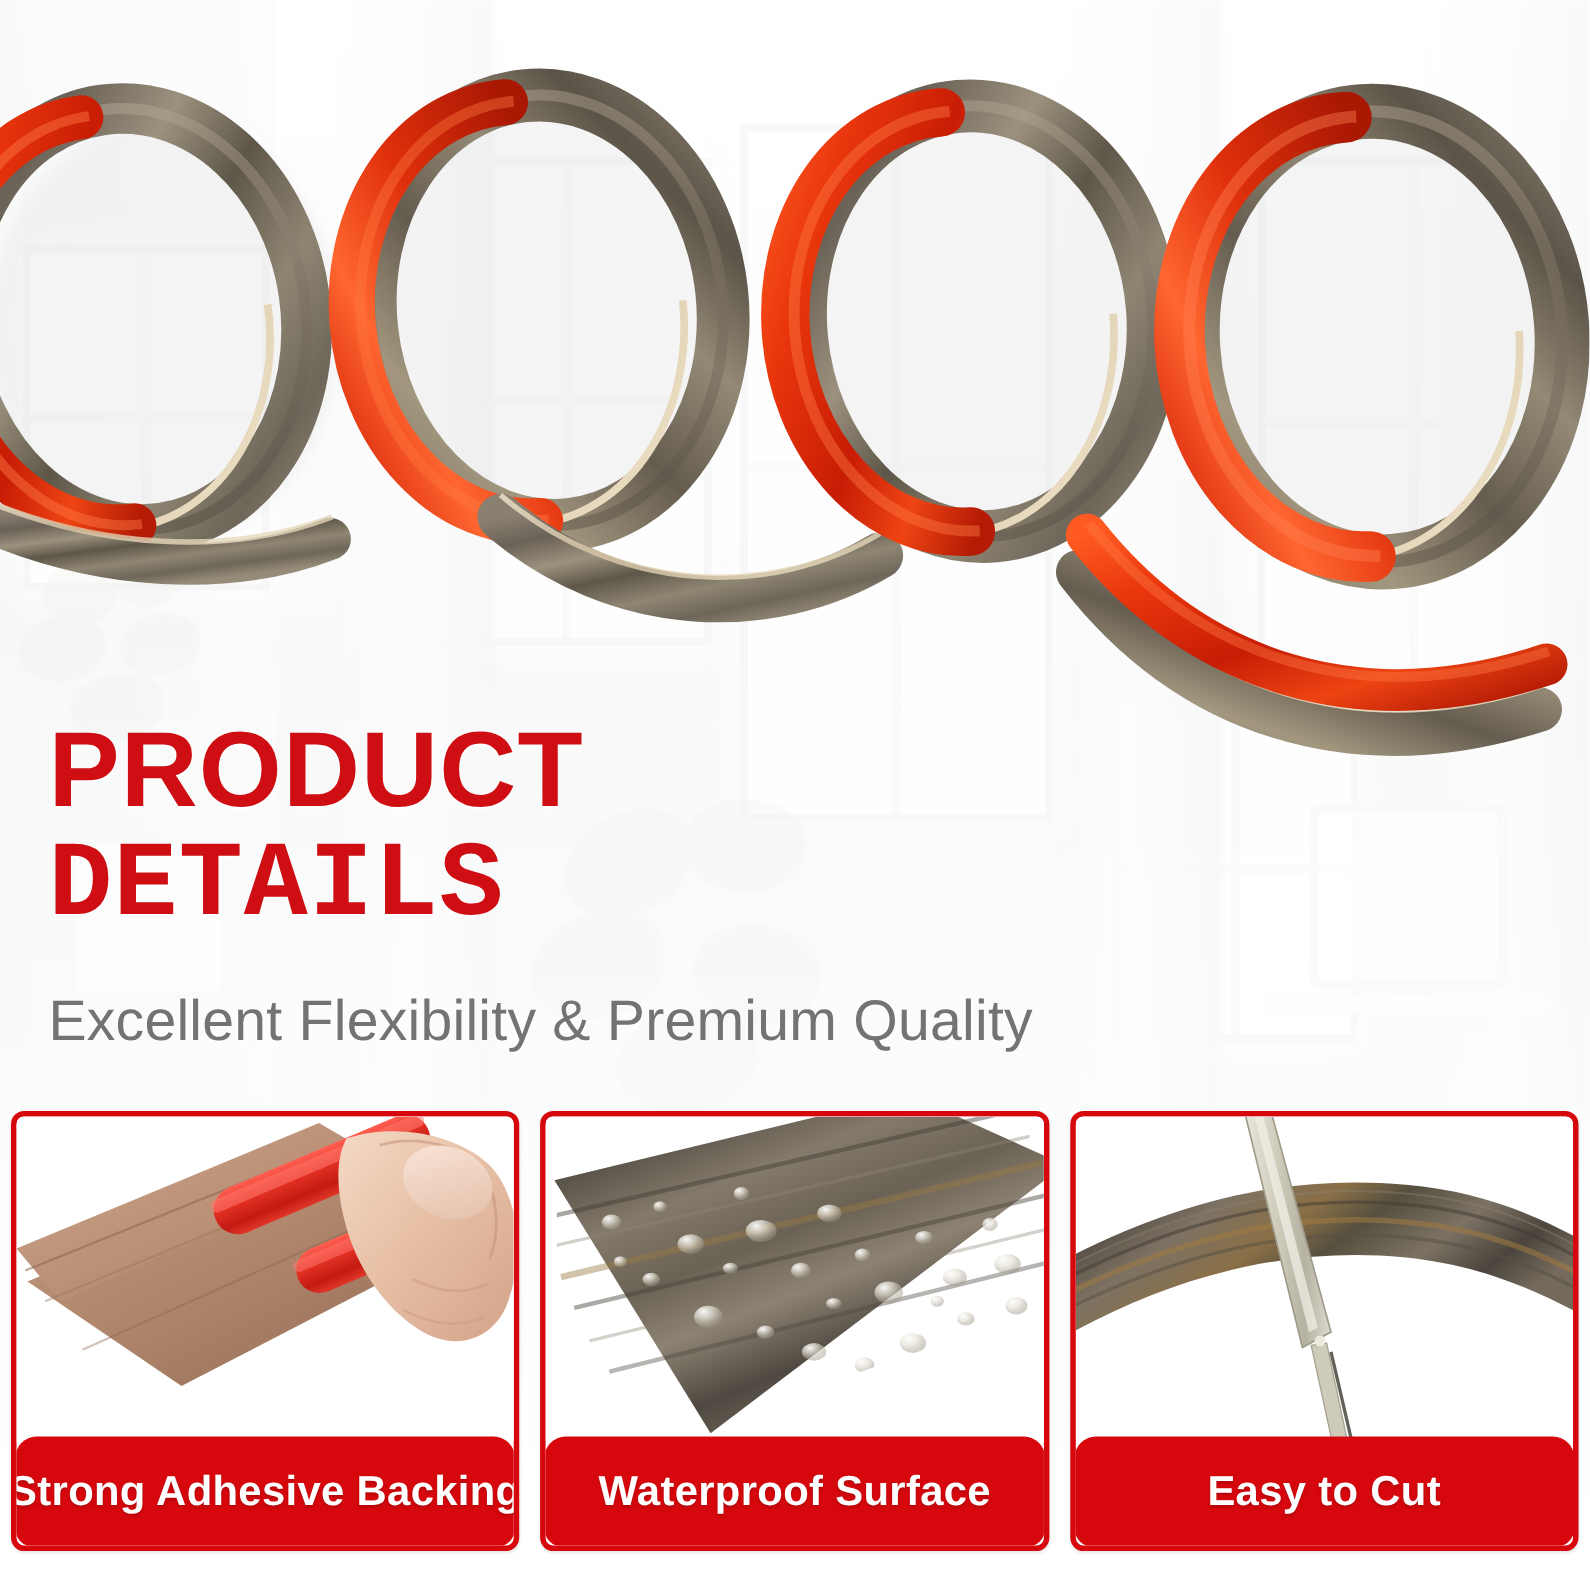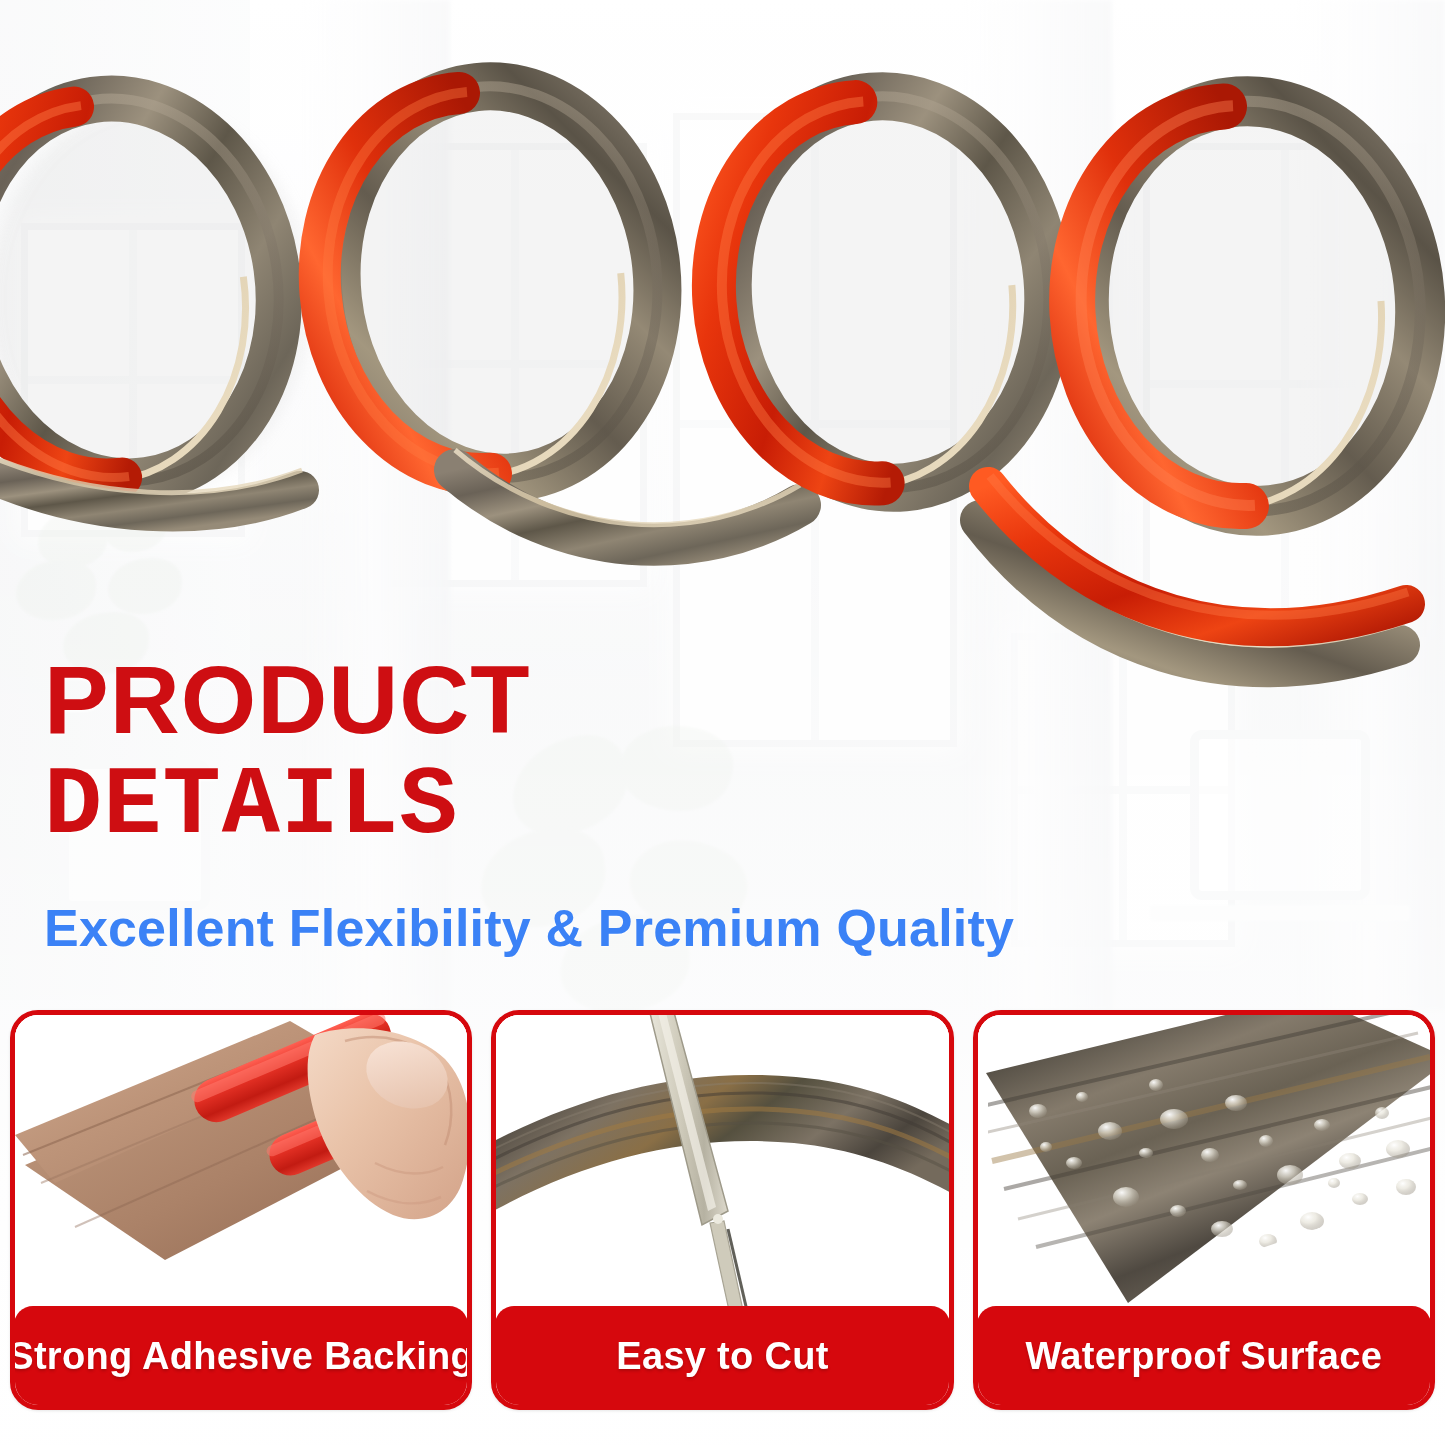--- a/index.html
+++ b/index.html
@@ -69,36 +69,35 @@
     font-size:97px;
     font-weight:bold;
     letter-spacing:1px;
     line-height:.98;
     color:#ce0e12;
     text-shadow:0 2px 3px rgba(255,255,255,.85);
   }
   .headline .line2 { margin-top:12px;font-family:Liberation Mono, monospace; }
   .subtitle {
     position:absolute; left:44px; top:898px;
-    font-size:52px; color:#3b82f6; letter-spacing:.2px;
+    font-size:52px; color:#737373; letter-spacing:.2px;
     white-space:nowrap; z-index:6;
     text-shadow:0 1px 2px rgba(255,255,255,.9);
-    font-weight:bold;
   }
 
   
   .panels {
     position:absolute; left:10px; top:1010px;
     width:1425px; height:400px;
     display:flex; gap:19px; z-index:7;
   }
   .panel {
     position:relative; flex:1 1 0;
     border:5px solid #d6080d;
-    border-radius:28px;
+    border-radius:12px;
     background:#ffffff;
     overflow:hidden;
     box-shadow:0 1px 3px rgba(0,0,0,.10);
   }
   .panel-photo { position:absolute; left:0; top:0; right:0; bottom:95px; overflow:hidden; background:#fff; }
   .panel-caption {
     position:absolute; left:-1px; right:-1px; bottom:-1px; height:100px;
     background:#d6080d;
     border-radius:19px 19px 16px 16px;
     display:flex; align-items:center; justify-content:center;
@@ -351,70 +350,20 @@
                      C 292,76 288,42 300,20 Z" fill="url(#skin)"></path>
             <path d="M 330,26 C 366,16 406,26 424,52 C 438,72 440,104 430,130" stroke="#c49178" stroke-width="2.5" fill="none" opacity=".55"></path>
             <ellipse cx="392" cy="60" rx="42" ry="32" fill="url(#nail)" transform="rotate(22 392 60)"></ellipse>
             <path d="M 360,148 C 384,160 408,162 428,152" stroke="#cb9a80" stroke-width="2.5" fill="none" opacity=".5"></path>
             <path d="M 352,176 C 378,190 404,192 426,182" stroke="#cb9a80" stroke-width="2.5" fill="none" opacity=".45"></path>
           </g>
         </svg>
       </div>
       <div class="panel-caption">
         <span>Strong Adhesive Backing</span>
-      </div>
-    </div>
-
-    <div class="panel">
-      <div class="panel-photo">
-        <svg class="photo-svg" width="465" height="300" viewBox="0 0 465 300" aria-hidden="true">
-          <defs>
-            <linearGradient id="darkwood" x1="0" y1="0" x2="1" y2="0.4">
-              <stop offset="0%" stop-color="#6f665a"></stop>
-              <stop offset="14%" stop-color="#4e4840"></stop>
-              <stop offset="30%" stop-color="#7d7263"></stop>
-              <stop offset="46%" stop-color="#8a6f46"></stop>
-              <stop offset="58%" stop-color="#55503f"></stop>
-              <stop offset="74%" stop-color="#7c7264"></stop>
-              <stop offset="88%" stop-color="#4b453d"></stop>
-              <stop offset="100%" stop-color="#746a5c"></stop>
-            </linearGradient>
-            <linearGradient id="blade" x1="0" y1="0" x2="1" y2="0">
-              <stop offset="0%" stop-color="#e9e7dc"></stop>
-              <stop offset="40%" stop-color="#cfcbbb"></stop>
-              <stop offset="70%" stop-color="#b6b2a2"></stop>
-              <stop offset="100%" stop-color="#ddd9cc"></stop>
-            </linearGradient>
-            <clipPath id="p2clip">
-                <rect x="0" y="0" width="465" height="300"></rect>
-              </clipPath>
-          </defs>
-          <g clip-path="url(#p2clip)">
-            <rect width="465" height="300" fill="#ffffff"></rect>
-
-            <path d="M -10,130 C 90,78 190,52 300,62 C 370,68 420,90 470,118
-                     L 470,186 C 414,154 360,134 298,128 C 190,118 86,146 -10,200 Z" fill="url(#darkwood)"></path>
-
-            <path d="M -10,148 C 92,96 190,70 300,80 C 372,86 422,108 470,136" stroke="#3f3a33" stroke-width="3" fill="none" opacity=".5"></path>
-            <path d="M -10,162 C 92,112 190,86 300,96 C 372,102 422,124 470,150" stroke="#a07a42" stroke-width="5" fill="none" opacity=".55"></path>
-            <path d="M -10,176 C 92,126 190,100 300,110 C 372,116 422,138 470,164" stroke="#564f44" stroke-width="3" fill="none" opacity=".5"></path>
-            <path d="M -10,138 C 92,86 190,60 300,70 C 372,76 422,98 470,126" stroke="#8b8173" stroke-width="2" fill="none" opacity=".4"></path>
-
-            <path d="M 152,-10 L 176,-10 L 232,196 L 206,210 Z" fill="url(#blade)" stroke="#9e9a8a" stroke-width="1.5"></path>
-            <path d="M 160,-10 L 168,-10 L 220,192 L 212,196 Z" fill="#f3f1e8" opacity=".7"></path>
-
-            <path d="M 214,208 L 228,206 L 248,300 L 234,300 Z" fill="#cfcbbb" stroke="#a8a494" stroke-width="1.2"></path>
-            <path d="M 232,214 L 252,300" stroke="#3a382f" stroke-width="3" opacity=".8" fill="none"></path>
-
-            <circle cx="222" cy="204" r="5" fill="#eceadf"></circle>
-          </g>
-        </svg>
-      </div>
-      <div class="panel-caption">
-        <span>Easy to Cut</span>
       </div>
     </div>
 
     <div class="panel">
       <div class="panel-photo">
         <svg class="photo-svg" width="465" height="300" viewBox="0 0 465 300" aria-hidden="true">
           <defs>
             <linearGradient id="wetwood" x1="0" y1="0" x2="0.6" y2="1">
               <stop offset="0%" stop-color="#7b7164"></stop>
               <stop offset="18%" stop-color="#565046"></stop>
@@ -476,14 +425,64 @@
               <ellipse cx="356" cy="168" rx="6" ry="5" fill="url(#drop)"></ellipse>
             </g>
           </g>
         </svg>
       </div>
       <div class="panel-caption">
         <span>Waterproof Surface</span>
       </div>
     </div>
 
+    <div class="panel">
+      <div class="panel-photo">
+        <svg class="photo-svg" width="465" height="300" viewBox="0 0 465 300" aria-hidden="true">
+          <defs>
+            <linearGradient id="darkwood" x1="0" y1="0" x2="1" y2="0.4">
+              <stop offset="0%" stop-color="#6f665a"></stop>
+              <stop offset="14%" stop-color="#4e4840"></stop>
+              <stop offset="30%" stop-color="#7d7263"></stop>
+              <stop offset="46%" stop-color="#8a6f46"></stop>
+              <stop offset="58%" stop-color="#55503f"></stop>
+              <stop offset="74%" stop-color="#7c7264"></stop>
+              <stop offset="88%" stop-color="#4b453d"></stop>
+              <stop offset="100%" stop-color="#746a5c"></stop>
+            </linearGradient>
+            <linearGradient id="blade" x1="0" y1="0" x2="1" y2="0">
+              <stop offset="0%" stop-color="#e9e7dc"></stop>
+              <stop offset="40%" stop-color="#cfcbbb"></stop>
+              <stop offset="70%" stop-color="#b6b2a2"></stop>
+              <stop offset="100%" stop-color="#ddd9cc"></stop>
+            </linearGradient>
+            <clipPath id="p2clip">
+                <rect x="0" y="0" width="465" height="300"></rect>
+              </clipPath>
+          </defs>
+          <g clip-path="url(#p2clip)">
+            <rect width="465" height="300" fill="#ffffff"></rect>
+
+            <path d="M -10,130 C 90,78 190,52 300,62 C 370,68 420,90 470,118
+                     L 470,186 C 414,154 360,134 298,128 C 190,118 86,146 -10,200 Z" fill="url(#darkwood)"></path>
+
+            <path d="M -10,148 C 92,96 190,70 300,80 C 372,86 422,108 470,136" stroke="#3f3a33" stroke-width="3" fill="none" opacity=".5"></path>
+            <path d="M -10,162 C 92,112 190,86 300,96 C 372,102 422,124 470,150" stroke="#a07a42" stroke-width="5" fill="none" opacity=".55"></path>
+            <path d="M -10,176 C 92,126 190,100 300,110 C 372,116 422,138 470,164" stroke="#564f44" stroke-width="3" fill="none" opacity=".5"></path>
+            <path d="M -10,138 C 92,86 190,60 300,70 C 372,76 422,98 470,126" stroke="#8b8173" stroke-width="2" fill="none" opacity=".4"></path>
+
+            <path d="M 152,-10 L 176,-10 L 232,196 L 206,210 Z" fill="url(#blade)" stroke="#9e9a8a" stroke-width="1.5"></path>
+            <path d="M 160,-10 L 168,-10 L 220,192 L 212,196 Z" fill="#f3f1e8" opacity=".7"></path>
+
+            <path d="M 214,208 L 228,206 L 248,300 L 234,300 Z" fill="#cfcbbb" stroke="#a8a494" stroke-width="1.2"></path>
+            <path d="M 232,214 L 252,300" stroke="#3a382f" stroke-width="3" opacity=".8" fill="none"></path>
+
+            <circle cx="222" cy="204" r="5" fill="#eceadf"></circle>
+          </g>
+        </svg>
+      </div>
+      <div class="panel-caption">
+        <span>Easy to Cut</span>
+      </div>
+    </div>
+
   </div>
 </div>
 
 </body></html>

